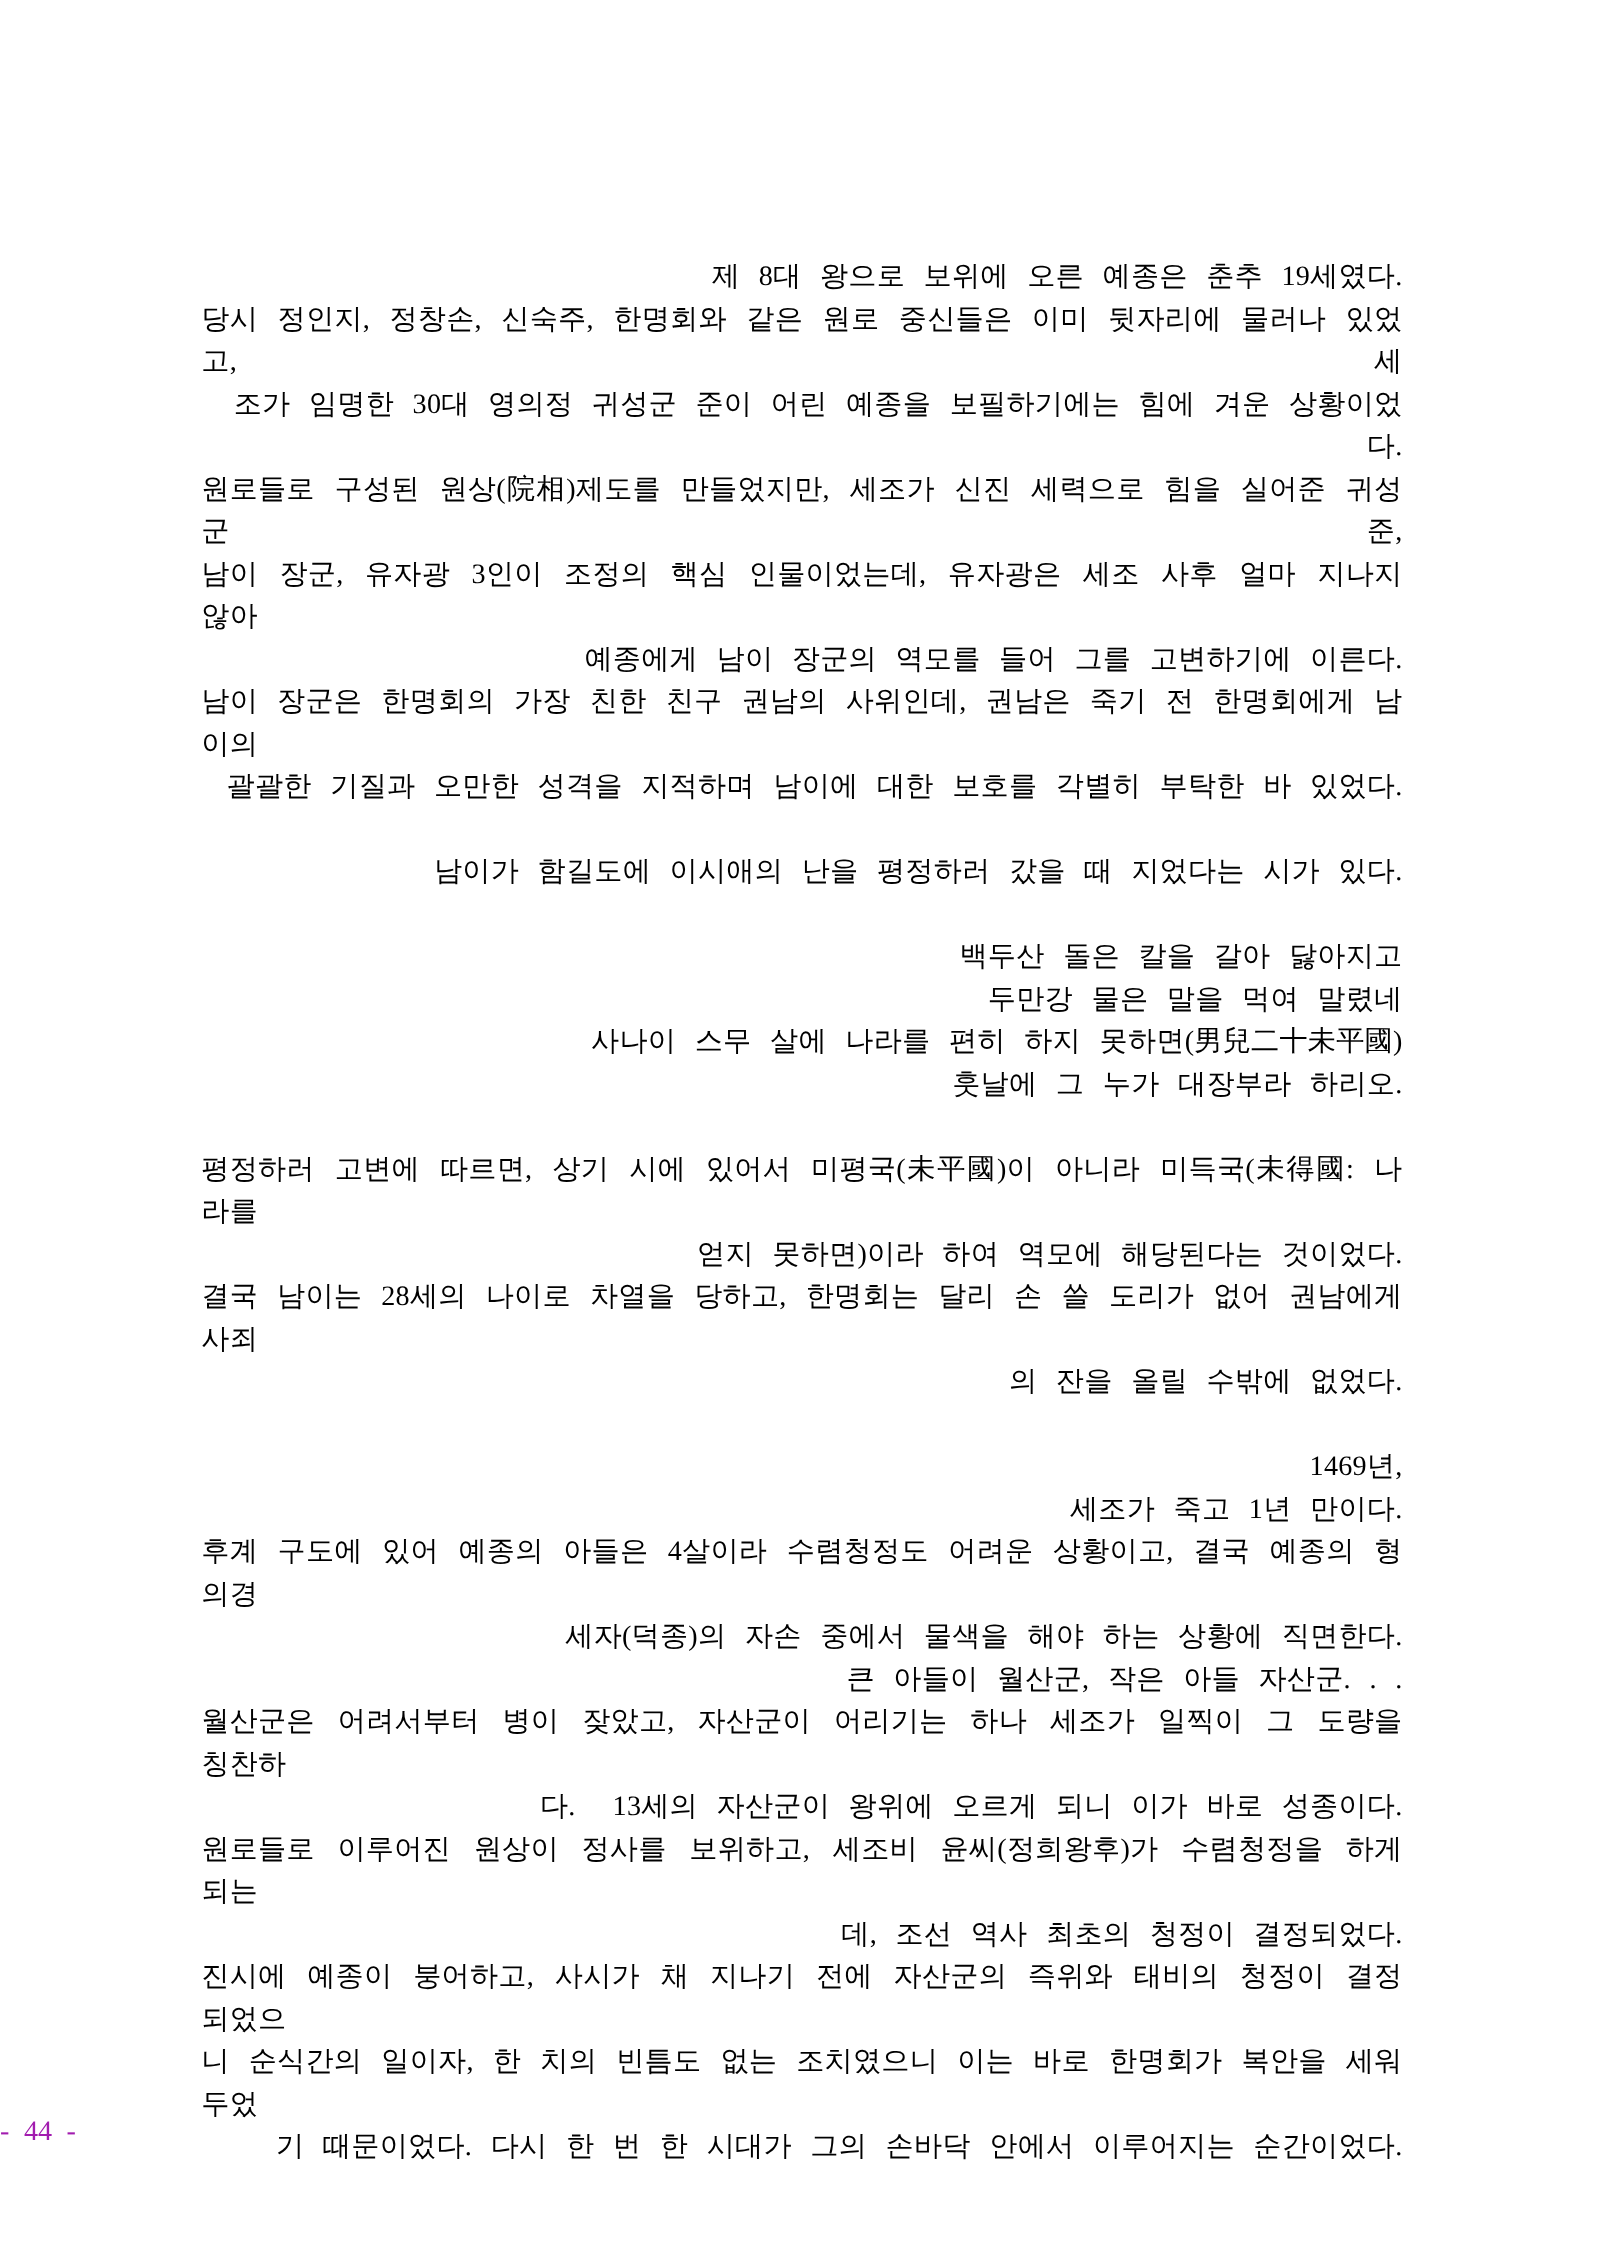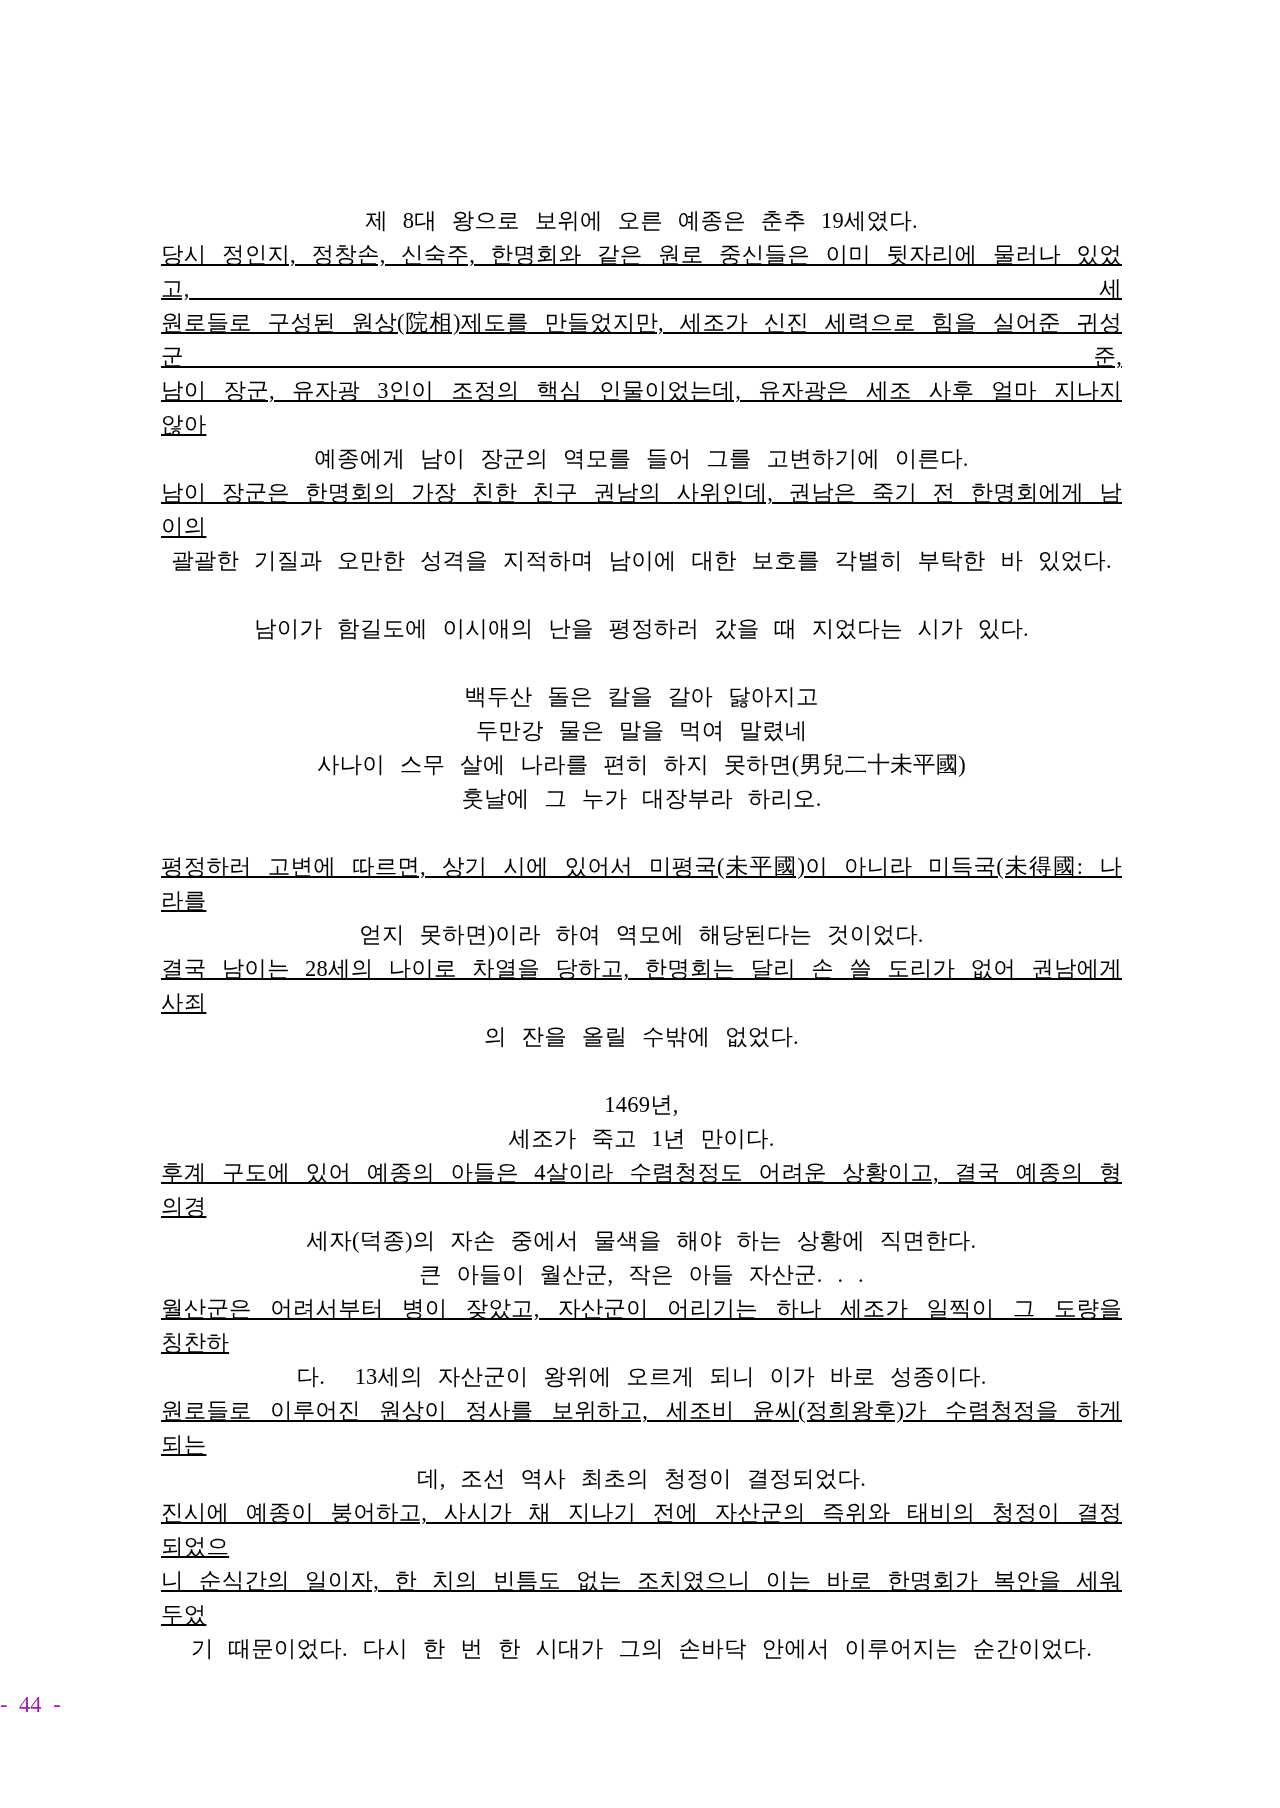--- a/index.html
+++ b/index.html
@@ -22,28 +22,27 @@
     top: 204px;
     width: 961px;
   }
   .line {
     font-size: 22.5px;
     line-height: 34px;
     min-height: 34px;
     letter-spacing: 0.2px;
     word-spacing: 9px;
     white-space: pre-wrap;
-    text-align: center;
+    text-align: right;
     color: #000000;
   }
   .line.just {
     white-space: normal;
     text-align: justify;
     text-align-last: justify;
-    text-decoration: underline;
   }
   .line.blank {
     
   }
   .footer {
     position: absolute;
     left: 0;
     top: 1688px;
     width: 1110px;
     text-align: left;
@@ -54,20 +53,21 @@
   }
 </style>
 </head>
 <body>
 
 <div class="page">
   <div class="text-block">
 
   <div class="line">제 8대 왕으로 보위에 오른 예종은 춘추 19세였다.</div>
       <div class="line just">당시 정인지, 정창손, 신숙주, 한명회와 같은 원로 중신들은 이미 뒷자리에 물러나 있었고, 세</div>
+      <div class="line">조가 임명한 30대 영의정 귀성군 준이 어린 예종을 보필하기에는 힘에 겨운 상황이었다.</div>
       <div class="line just">원로들로 구성된 원상(院相)제도를 만들었지만, 세조가 신진 세력으로 힘을 실어준 귀성군 준,</div>
       <div class="line just">남이 장군, 유자광 3인이 조정의 핵심 인물이었는데, 유자광은 세조 사후 얼마 지나지 않아</div>
       <div class="line">예종에게 남이 장군의 역모를 들어 그를 고변하기에 이른다.</div>
       <div class="line just">남이 장군은 한명회의 가장 친한 친구 권남의 사위인데, 권남은 죽기 전 한명회에게 남이의</div>
       <div class="line">괄괄한 기질과 오만한 성격을 지적하며 남이에 대한 보호를 각별히 부탁한 바 있었다.</div>
       <div class="line blank"></div>
       <div class="line">남이가 함길도에 이시애의 난을 평정하러 갔을 때 지었다는 시가 있다.</div>
       <div class="line blank"></div>
       <div class="line">백두산 돌은 칼을 갈아 닳아지고</div>
       <div class="line">두만강 물은 말을 먹여 말렸네</div>

